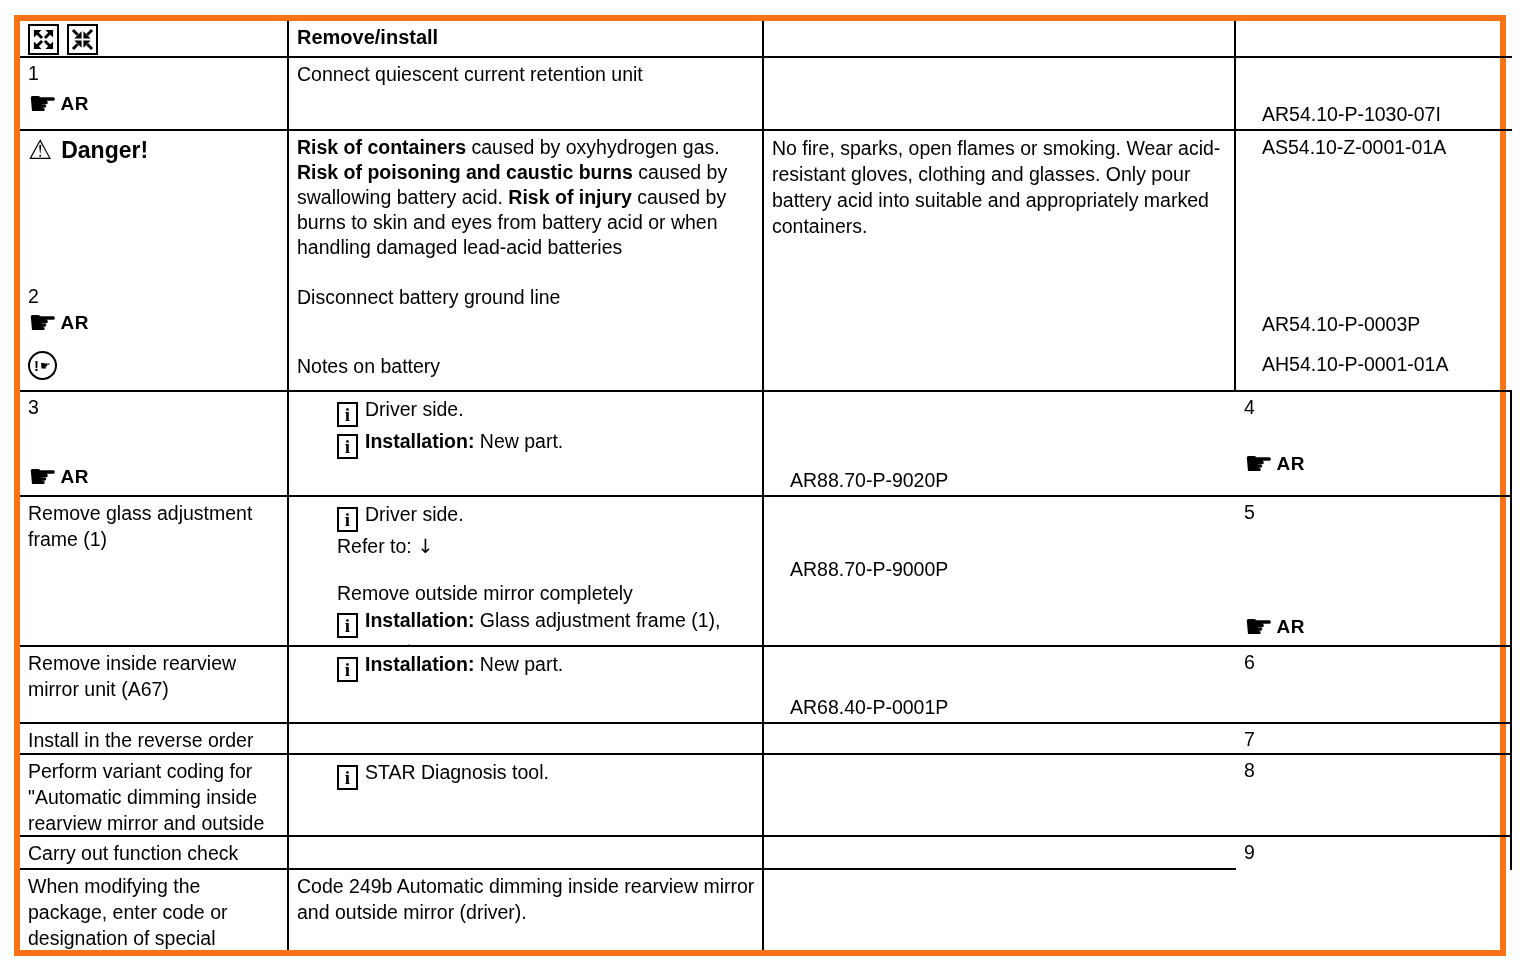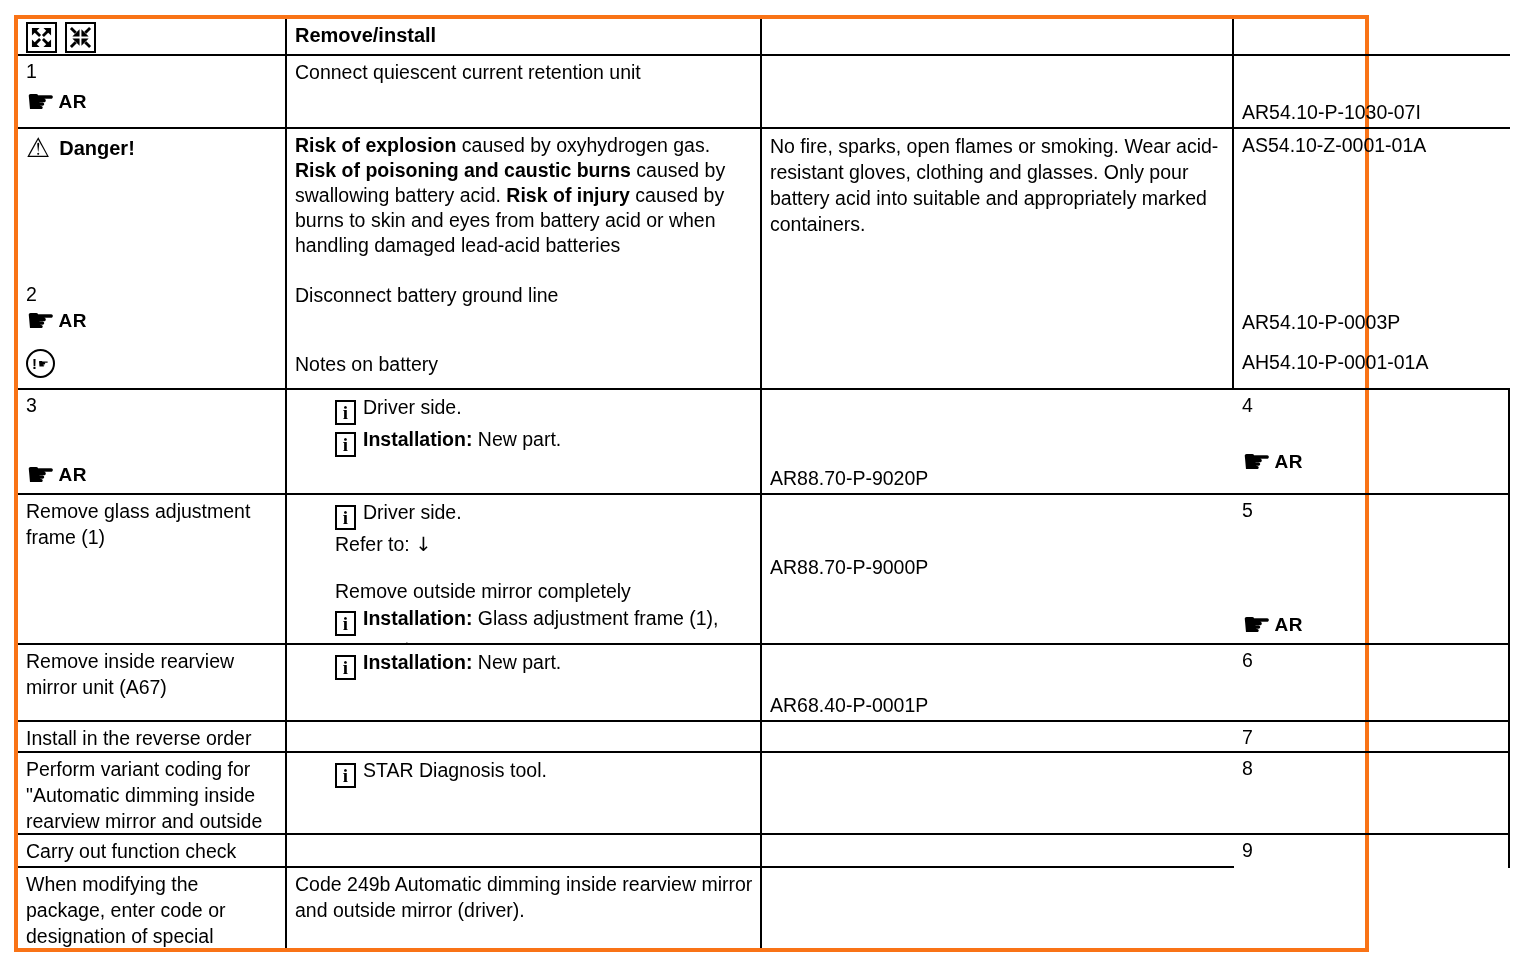--- a/index.html
+++ b/index.html
@@ -4,55 +4,55 @@
 <style>
   * { box-sizing: border-box; margin: 0; padding: 0; }
   html,body { background:#fff; }
   body {
     width:1520px; height:962px; position:relative;
     color:#000;
     font-family:"Liberation Sans","DejaVu Sans",sans-serif;
     font-size:19.5px; line-height:26px;
   }
   .tbl {
-    position:absolute; left:14px; top:15px; width:1355px;
+    position:absolute; left:14px; top:15px; width:1492px;
     display:grid;
     grid-template-columns:269px 475px 472px 276px;
     grid-template-rows:37px 73px 261px 105px 150px 77px 31px 82px 33px 80px;
-    border:4px solid #f97316;
+    border:6px solid #f97316;
     background:#fff;
   }
   .cell {
     border-right:2px solid #000; border-bottom:2px solid #000;
     padding:3px 6px 2px 8px; overflow:hidden; position:relative;
   }
   .cLast { border-right:none; }
   .rLast { border-bottom:none; }
   .rel { padding:0; }
   .abs { position:absolute; left:8px; right:6px; }
   .bold, b { font-weight:700; }
   .title { font-weight:700; font-size:20px; }
   .flexbetween { display:flex; flex-direction:column; justify-content:space-between; align-items:flex-start; }
   .flexend { display:flex; flex-direction:column; justify-content:flex-end; align-items:flex-start; }
   .num { line-height:25px; }
-  .ref { line-height:25px; white-space:nowrap; }
+  .ref { line-height:25px; white-space:nowrap;margin-left:18px; }
   .task { }
   .risk { line-height:25px; }
   .para { margin:1px 0;padding-left:40px; }
   .arlink { display:flex; align-items:center; gap:3px; cursor:pointer; }
   .hand { font-family:"DejaVu Sans",sans-serif; font-size:33px; line-height:32px; }
   .arlabel { font-weight:700; font-size:19px; line-height:30px; letter-spacing:.5px; }
   .iconbtn {
     display:inline-flex; align-items:center; justify-content:center;
     width:31px; height:31px; border:2px solid #000; margin-right:8px;
     background:#fff; cursor:pointer;
   }
   .warnline { display:flex; align-items:center; gap:9px; }
   .warnglyph { font-family:"DejaVu Sans",sans-serif; font-size:27px; line-height:27px; }
-  .dangertext { font-weight:700; font-size:20px; }
+  .dangertext { font-weight:700; font-size:23px; }
   .noteicon {
     display:inline-flex; align-items:center; justify-content:center;
     width:29px; height:29px; border:2.5px solid #000; border-radius:50%;
     cursor:pointer; gap:1px;
   }
   .noteicon .ne { font-weight:700; font-size:15px; line-height:1; }
   .noteicon .nh { font-family:"DejaVu Sans",sans-serif; font-size:12px; line-height:1; }
   .infoicon {
     display:inline-block; width:21px; height:25px; border:2px solid #000;
     font-family:"Liberation Serif",serif; font-weight:700; font-size:19px;
@@ -132,21 +132,21 @@
     </div>
     <div class="abs" style="top:220px;">
       <span class="noteicon">
         <span class="ne">!</span>
         <span class="nh">☛</span>
       </span>
     </div>
   </div>
   <div class="cell rel">
     <div class="abs risk" style="top:4px;">
-      <b>Risk of explosion</b><span> caused by oxyhydrogen gas. </span><b>Risk of poisoning and caustic burns</b><span> caused by swallowing battery acid. </span><b>Risk of injury</b><span> caused by burns to skin and eyes from battery acid or when handling damaged lead-acid batteries</span>
+      <b>Risk of containers</b><span> caused by oxyhydrogen gas. </span><b>Risk of poisoning and caustic burns</b><span> caused by swallowing battery acid. </span><b>Risk of injury</b><span> caused by burns to skin and eyes from battery acid or when handling damaged lead-acid batteries</span>
     </div>
     <div class="abs task" style="top:153px;">Disconnect battery ground line</div>
     <div class="abs task" style="top:222px;">Notes on battery</div>
   </div>
   <div class="cell rel">
     <div class="abs" style="top:4px;">No fire, sparks, open flames or smoking. Wear acid-resistant gloves, clothing and glasses. Only pour battery acid into suitable and appropriately marked containers.</div>
   </div>
   <div class="cell cLast rel">
     <div class="abs ref" style="top:4px;">AS54.10-Z-0001-01A</div>
     <div class="abs ref" style="top:181px;">AR54.10-P-0003P</div>

